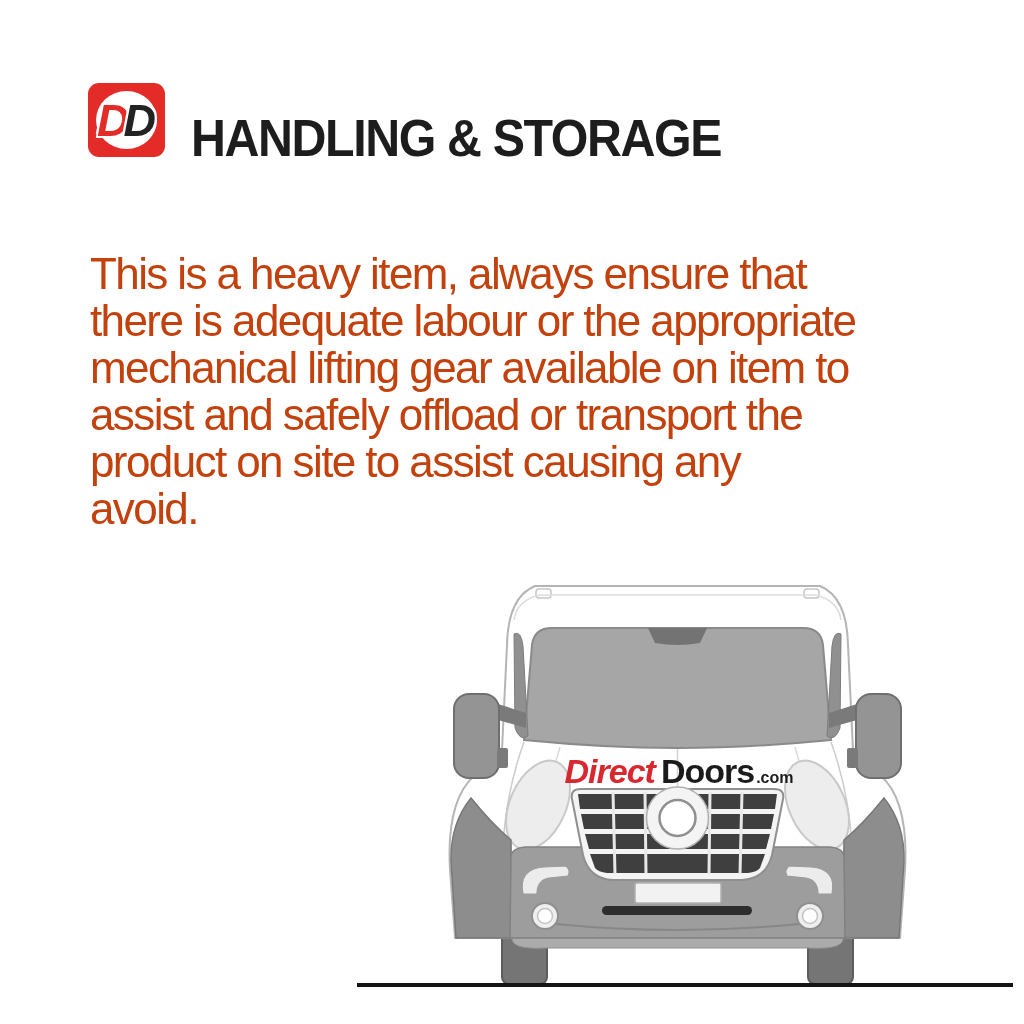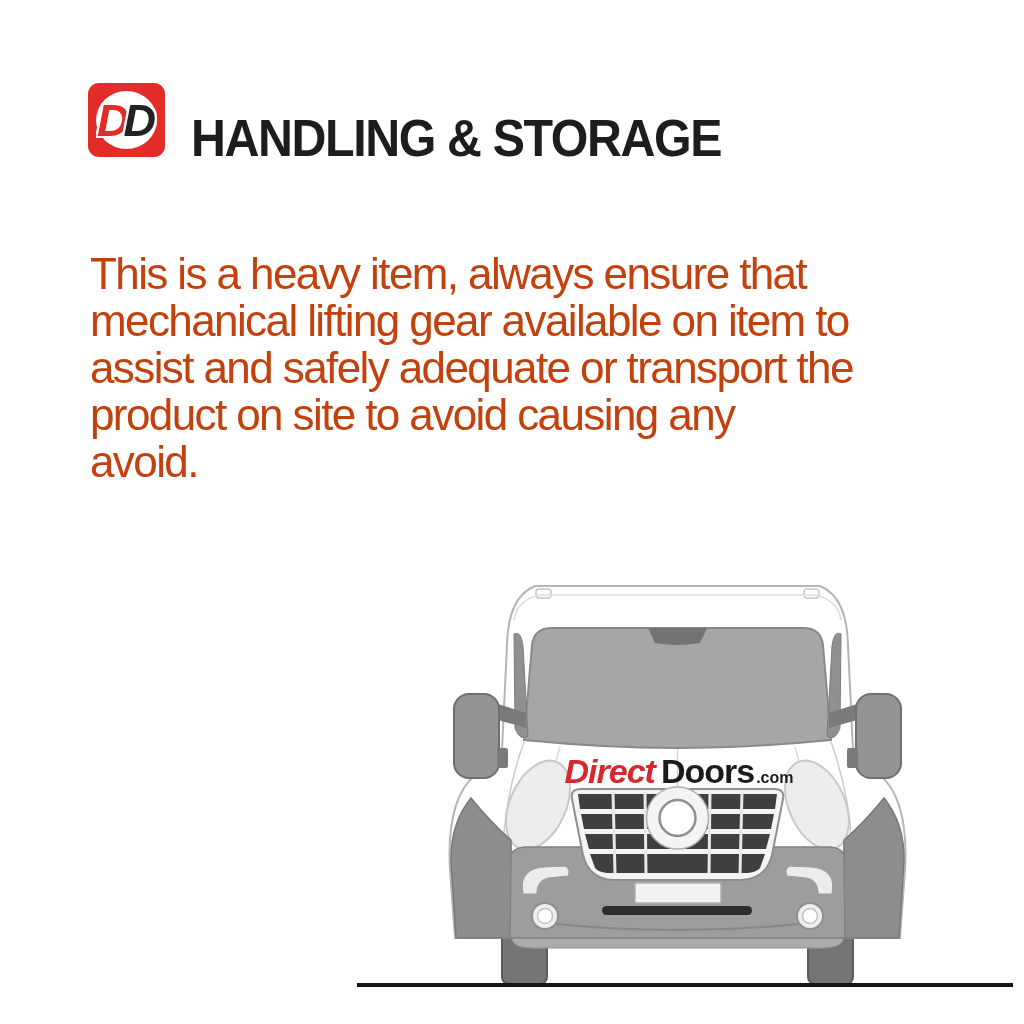--- a/index.html
+++ b/index.html
@@ -46,23 +46,24 @@
   <div id="logo" style="background: rgb(227, 43, 40);">
     <div class="ellipse"></div>
     <div class="dd">
       <span class="dd-letter" style="color: rgb(227, 43, 40);">D</span><span class="dd-letter" style="color: rgb(35, 35, 35);">D</span>
     </div>
   </div>
   <div id="title" style="color: rgb(29, 29, 29);">HANDLING &amp; STORAGE</div>
 
   <div id="info" style="color: #c2410c;">
     <div class="line">This is a heavy item, always ensure that</div>
+    <div class="line">there is adequate labour or the appropriate</div>
     <div class="line">mechanical lifting gear available on item to</div>
-    <div class="line">assist and safely adequate or transport the</div>
-    <div class="line">product on site to avoid causing any</div>
+    <div class="line">assist and safely offload or transport the</div>
+    <div class="line">product on site to assist causing any</div>
     <div class="line">avoid.</div>
   </div>
 
   <svg id="van-svg" width="470" height="412" viewBox="445 575 470 412" xmlns="http://www.w3.org/2000/svg">
 
     <rect x="502" y="930" width="45" height="54" rx="7" fill="#757575" stroke="#5d5d5d" stroke-width="2"></rect>
     <rect x="808" y="930" width="45" height="54" rx="7" fill="#757575" stroke="#5d5d5d" stroke-width="2"></rect>
 
     <path d="M 455 938 L 450 870 Q 446 800 475 775 L 502 750 L 507 645
              Q 508 597 535 586 L 820 586 Q 847 597 848 645 L 853 750

